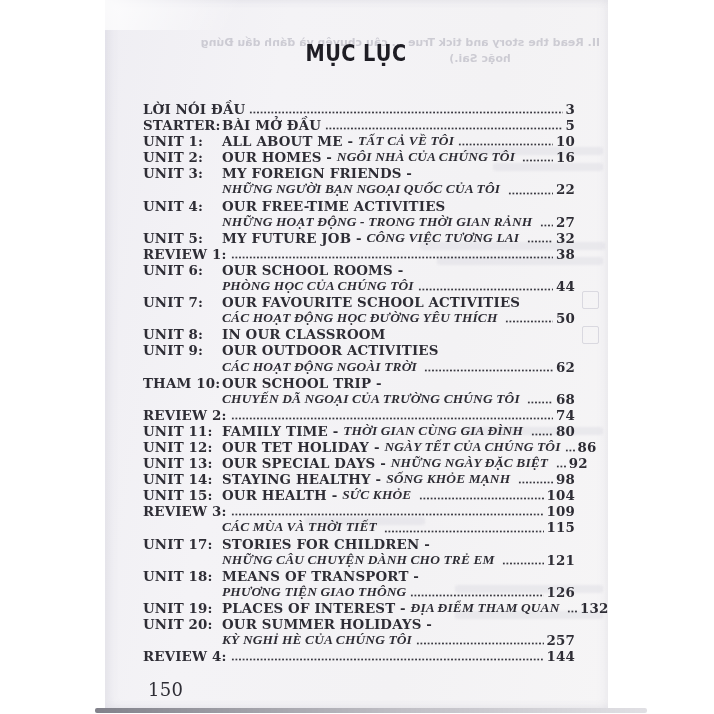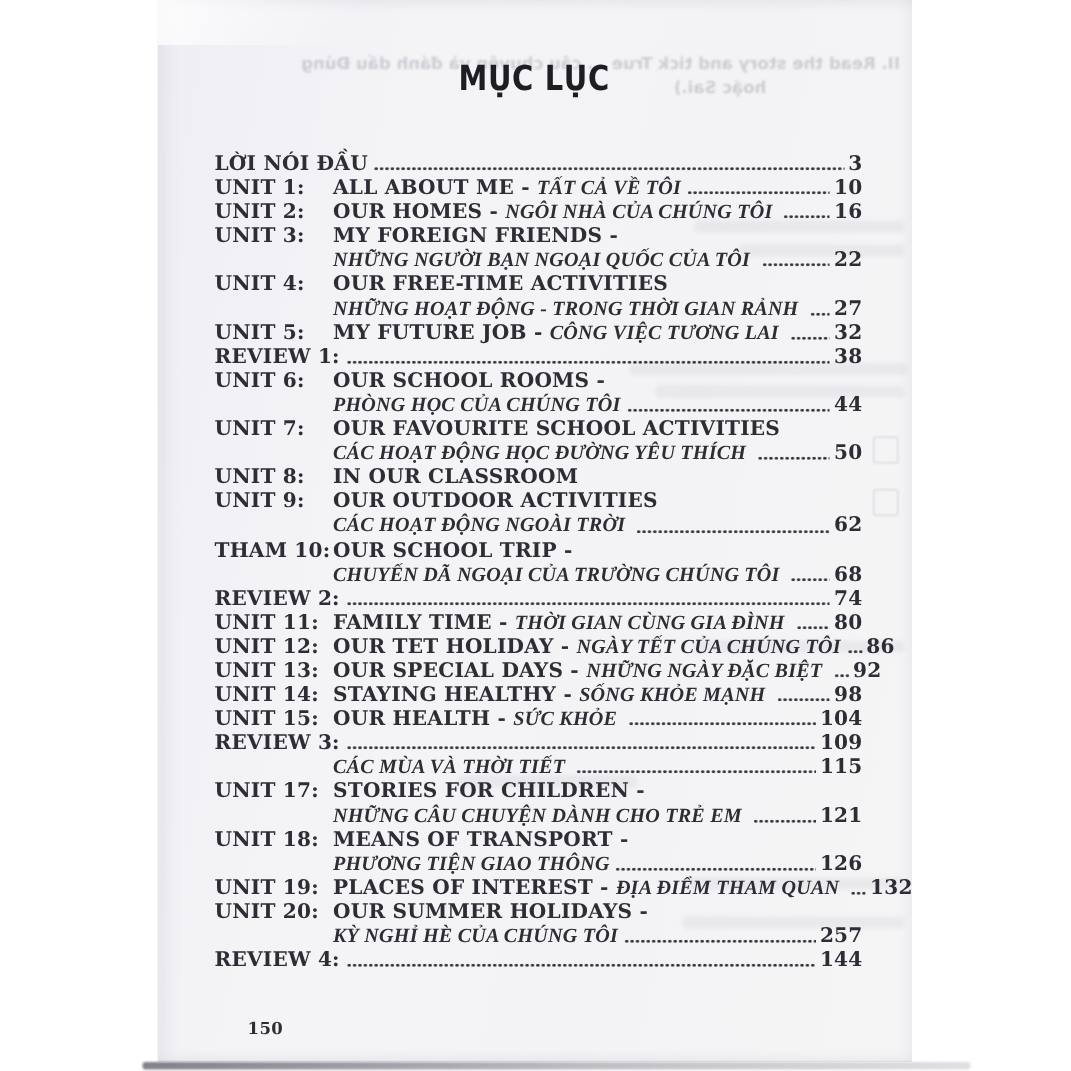--- a/index.html
+++ b/index.html
@@ -62,23 +62,22 @@
   .label{flex:0 0 auto;min-width:79px;}
   .vi{font-style:italic;font-family:Liberation Serif, serif;}
   .leader{
     flex:1 1 auto;min-width:10px;height:3px;align-self:flex-end;margin:0 3px 3px 4px;
     background-image:radial-gradient(circle,#37363e 1px,transparent 1.15px);
     background-size:3.6px 3px;background-repeat:repeat-x;background-position:left center;
   }
   .pg{flex:0 0 auto;}
 
   .footer{
-    position:absolute;left:60px;top:679px;font-size:11px;color:#2e2d35;
+    position:absolute;left:43px;top:679px;font-size:18px;color:#2e2d35;
     letter-spacing:.3px;
-    font-weight:bold;
   }
 
   
   .book-edge{
     position:absolute;left:95px;top:708px;width:552px;height:5px;border-radius:2px;
     background:linear-gradient(to right,rgba(88,88,100,.75),rgba(140,138,150,.55) 55%,rgba(168,166,178,.35));
     filter:blur(.7px);
   }
 </style>
 </head>
@@ -106,20 +105,27 @@
     </div>
 
     <div class="toc">
   <div class="line">
     <span class="label">LỜI NÓI ĐẦU</span>
 
     <span class="leader"></span>
     <span class="pg">3</span>
   </div>
 
+  <div class="line">
+    <span class="label">STARTER:</span>
+    <span class="en">BÀI MỞ ĐẦU</span>
+
+    <span class="leader"></span>
+    <span class="pg">5</span>
+  </div>
 
   <div class="line">
     <span class="label">UNIT 1:</span>
     <span class="en">ALL ABOUT ME - </span>
     <span class="vi">TẤT CẢ VỀ TÔI</span>
     <span class="leader"></span>
     <span class="pg">10</span>
   </div>
 
   <div class="line">

